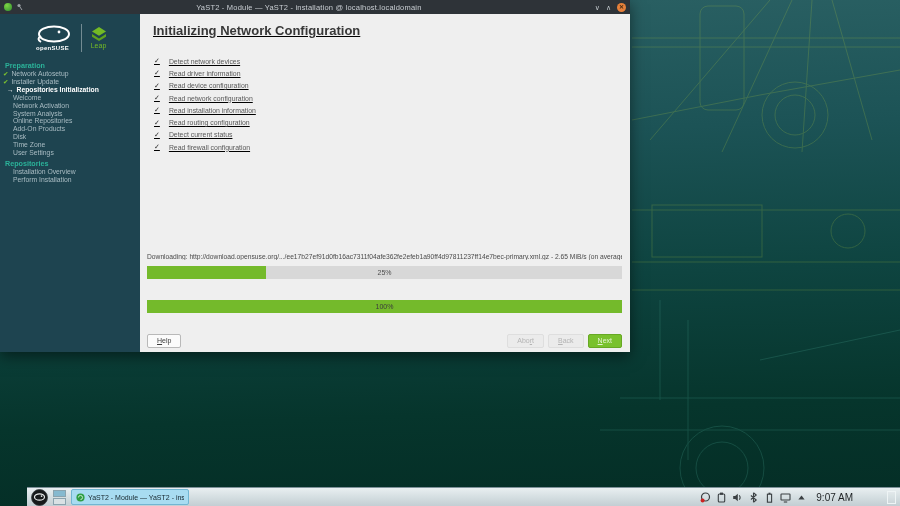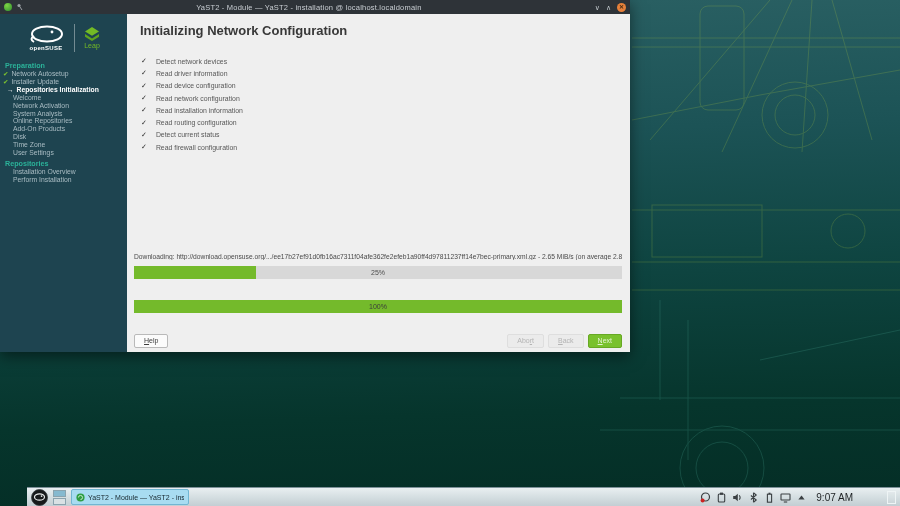--- a/index.html
+++ b/index.html
@@ -19,40 +19,40 @@
   .tb-title { flex:1; text-align:center; font-size:7.5px; color:#c9ced3; letter-spacing:.2px;
               white-space:nowrap; overflow:hidden; }
   .tb-ctrls { display:flex; align-items:center; gap:6px; }
   .tb-min, .tb-max { font-size:7px; color:#c3c9cd; line-height:9px; cursor:default; }
   .tb-close { width:9px; height:9px; border-radius:50%; background:#e8803a; color:#4c2b12;
               font-size:6px; line-height:9px; text-align:center; font-weight:bold; }
 
   .winbody { flex:1; display:flex; min-height:0; }
 
   
-  .sidebar { width:127px; background:#1e4450; flex:0 0 auto; padding-top:6px; color:#a9bcc3; }
+  .sidebar { width:140px; background:#1e4450; flex:0 0 auto; padding-top:6px; color:#a9bcc3; }
   .logo-row { height:36px; display:flex; align-items:center; justify-content:center; gap:7px; margin-bottom:5px; }
   .logo-left { display:flex; flex-direction:column; align-items:center; }
   .logo-left .brandtext { font-size:6px; font-weight:bold; color:#fff; letter-spacing:.3px; margin-top:-2px; }
   .logo-sep { width:1px; height:28px; background:rgba(255,255,255,.38); }
   .logo-right { display:flex; flex-direction:column; align-items:center; }
   .logo-right .prodtext { font-size:7px; color:#73ba25; margin-top:1px; }
   .steps { font-size:6.8px; line-height:7.9px; }
   .steps .sect { color:#2bb299; font-weight:bold; font-size:7.2px; line-height:9px; padding-left:5px; margin-top:2px; }
   .step { display:flex; gap:3px; align-items:baseline; }
   .step .lbl { color:#a9bcc3; }
   .step.done { padding-left:3px; }
   .step.done .glyph { color:#7cc230; font-size:6.5px; }
   .step.current { padding-left:7px; }
   .step.current .glyph { color:#fff; font-size:6.5px; }
   .step.current .lbl { color:#ffffff; font-weight:bold; }
   .step.pending { padding-left:13px; }
 
   
-  .content { flex:1; background:#efefef; position:relative; min-width:0; }
+  .content { flex:1; background:#efefef; position:relative; min-width:0;text-decoration:underline; }
   .dlg-title { margin:9px 0 0 13px; font-size:13px; font-weight:bold; color:#383838; }
   .checklist { margin:17px 0 0 14px; }
   .chk-row { height:12.3px; display:flex; align-items:center; gap:9px; }
   .chk-row .tick { color:#2e2e2e; font-size:7px; }
   .chk-row .txt { color:#575757; font-size:6.9px; }
   .status { position:absolute; top:239px; left:7px; right:8px; font-size:6.7px; color:#4a4a4a;
             white-space:nowrap; overflow:hidden; }
   .pbar { position:absolute; left:7px; right:8px; height:13px; background:#d8d8d8; }
   .pbar.b1 { top:252px; }
   .pbar.b2 { top:286px; }

